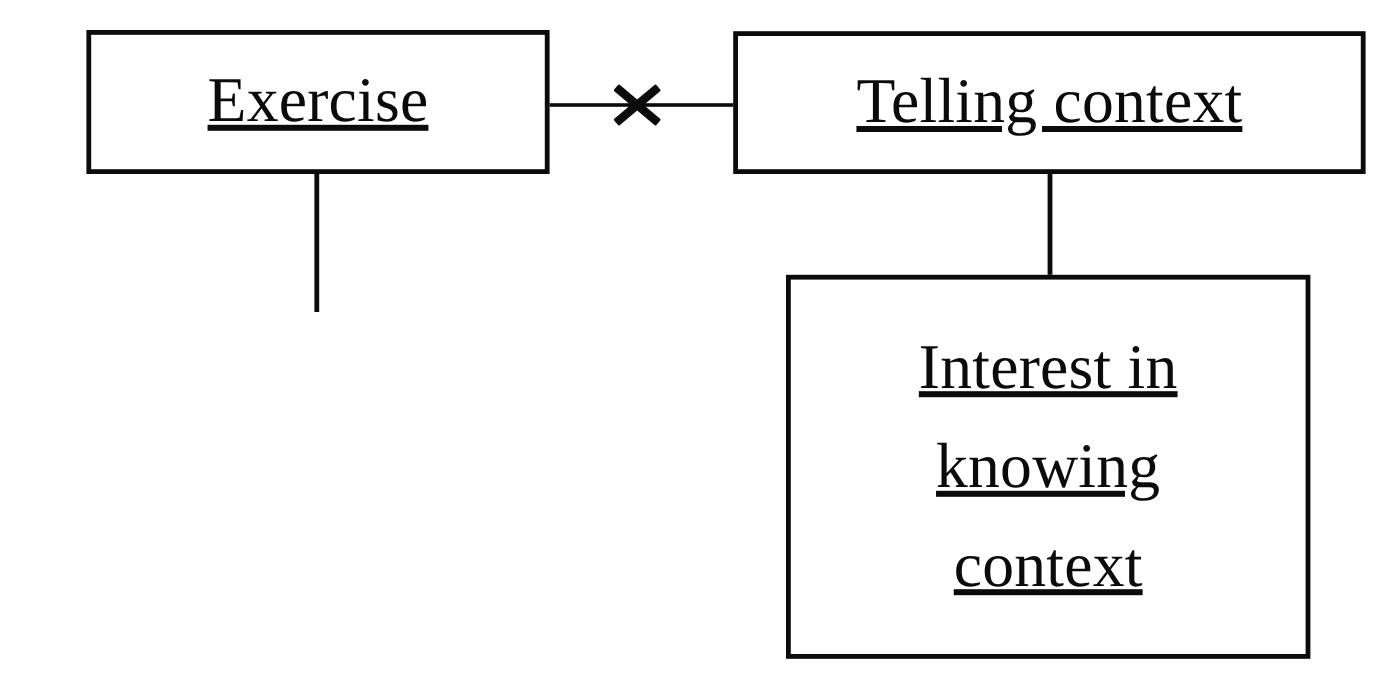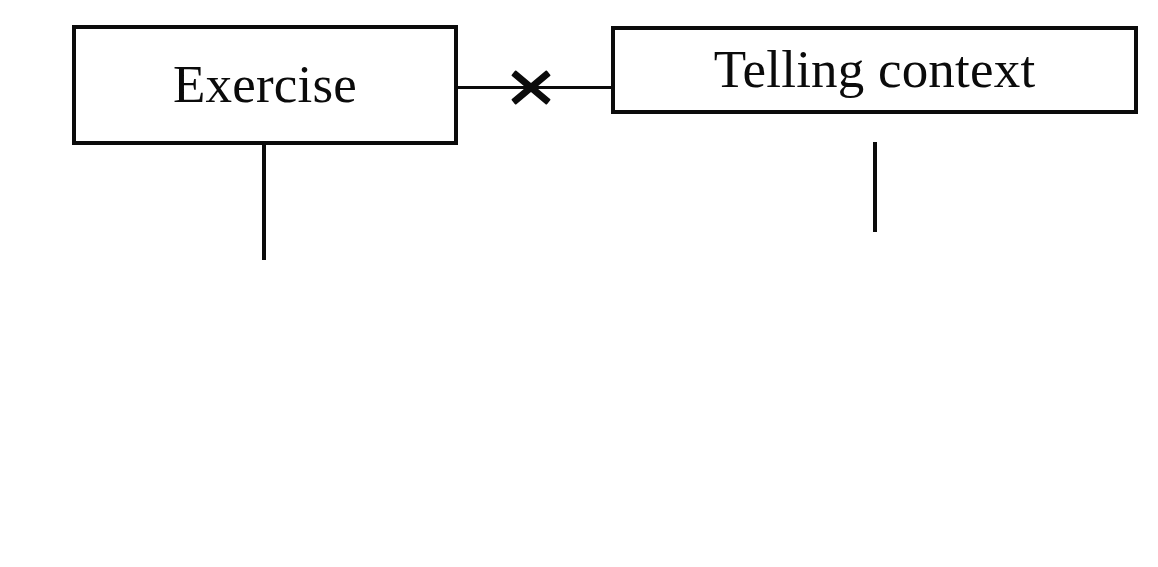--- a/index.html
+++ b/index.html
@@ -26,31 +26,32 @@
     justify-content: center;
     z-index: 3;
   }
   .node-label {
     color: #0b0b0b;
     text-align: center;
     line-height: 1.12;
     white-space: pre-line;
     letter-spacing: 0.2px;
     font-weight: 400;
+    text-decoration: underline;
   }
   
   #node-exercise {
     left: 72px;  top: 25px;
     width: 386px; height: 120px;
   }
   #node-exercise .node-label { font-size: 53px; }
 
   #node-telling-context {
     left: 611px; top: 26px;
-    width: 527px; height: 88px;
+    width: 527px; height: 119px;
   }
   #node-telling-context .node-label { font-size: 53px; }
 
   #node-good-performance {
     left: 13px;  top: 257px;
     width: 500px; height: 194px;
   }
   #node-good-performance .node-label { font-size: 53px; line-height: 1.34; }
 
   #node-interest-context {
@@ -117,14 +118,19 @@
 
   <div class="node" id="node-exercise">
     <div class="node-label">Exercise</div>
   </div>
 
   <div class="node" id="node-telling-context">
     <div class="node-label">Telling context</div>
   </div>
 
 
+  <div class="node" id="node-interest-context">
+    <div class="node-label">Interest in
+knowing
+context</div>
+  </div>
 
 </div>
 
 </body></html>

